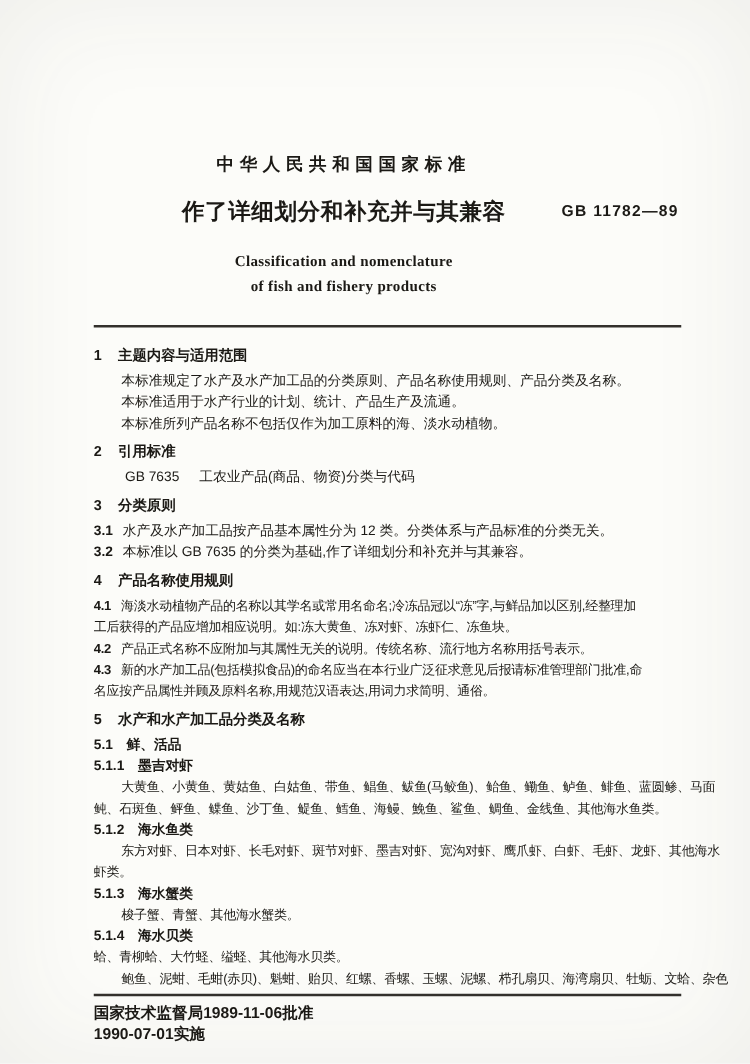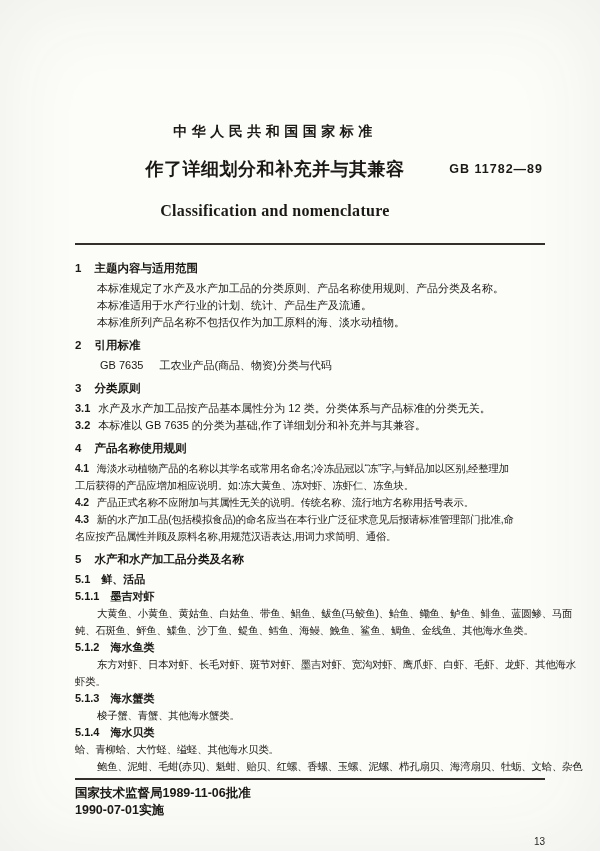--- a/index.html
+++ b/index.html
@@ -62,21 +62,21 @@
     top: 5px;
     font-size: 12.5px;
     font-weight: bold;
     letter-spacing: 1px;
     white-space: nowrap;
   }
   .sub-en {
     width: 400px;
     text-align: center;
     font-family: "Liberation Serif", "DejaVu Serif", serif;
-    font-size: 16px;
+    font-size: 12px;
     font-weight: bold;
     letter-spacing: 0.3px;
     margin-top: 5px;
     white-space: nowrap;
   }
   .sub-en.first { margin-top: 15px; }
 
   .rule {
     width: 470px;
     height: 2px;
@@ -147,20 +147,21 @@
 <div class="page">
   <div class="content">
 
     <div class="hdr">
       <div class="head-cn">中华人民共和国国家标准</div>
       <div class="title-row">
         <h1 class="doc-title">作了详细划分和补充并与其兼容</h1>
         <div class="std-code">GB 11782—89</div>
       </div>
       <div class="sub-en first">Classification and nomenclature</div>
+      <div class="sub-en">of fish and fishery products</div>
     </div>
 
     <div class="rule top-rule"></div>
 
     <div class="doc-main">
 
       <h2 class="sec"><b class="snum">1</b><span>主题内容与适用范围</span></h2>
       <p class="para ind">本标准规定了水产及水产加工品的分类原则、产品名称使用规则、产品分类及名称。</p>
       <p class="para ind">本标准适用于水产行业的计划、统计、产品生产及流通。</p>
       <p class="para ind">本标准所列产品名称不包括仅作为加工原料的海、淡水动植物。</p>

